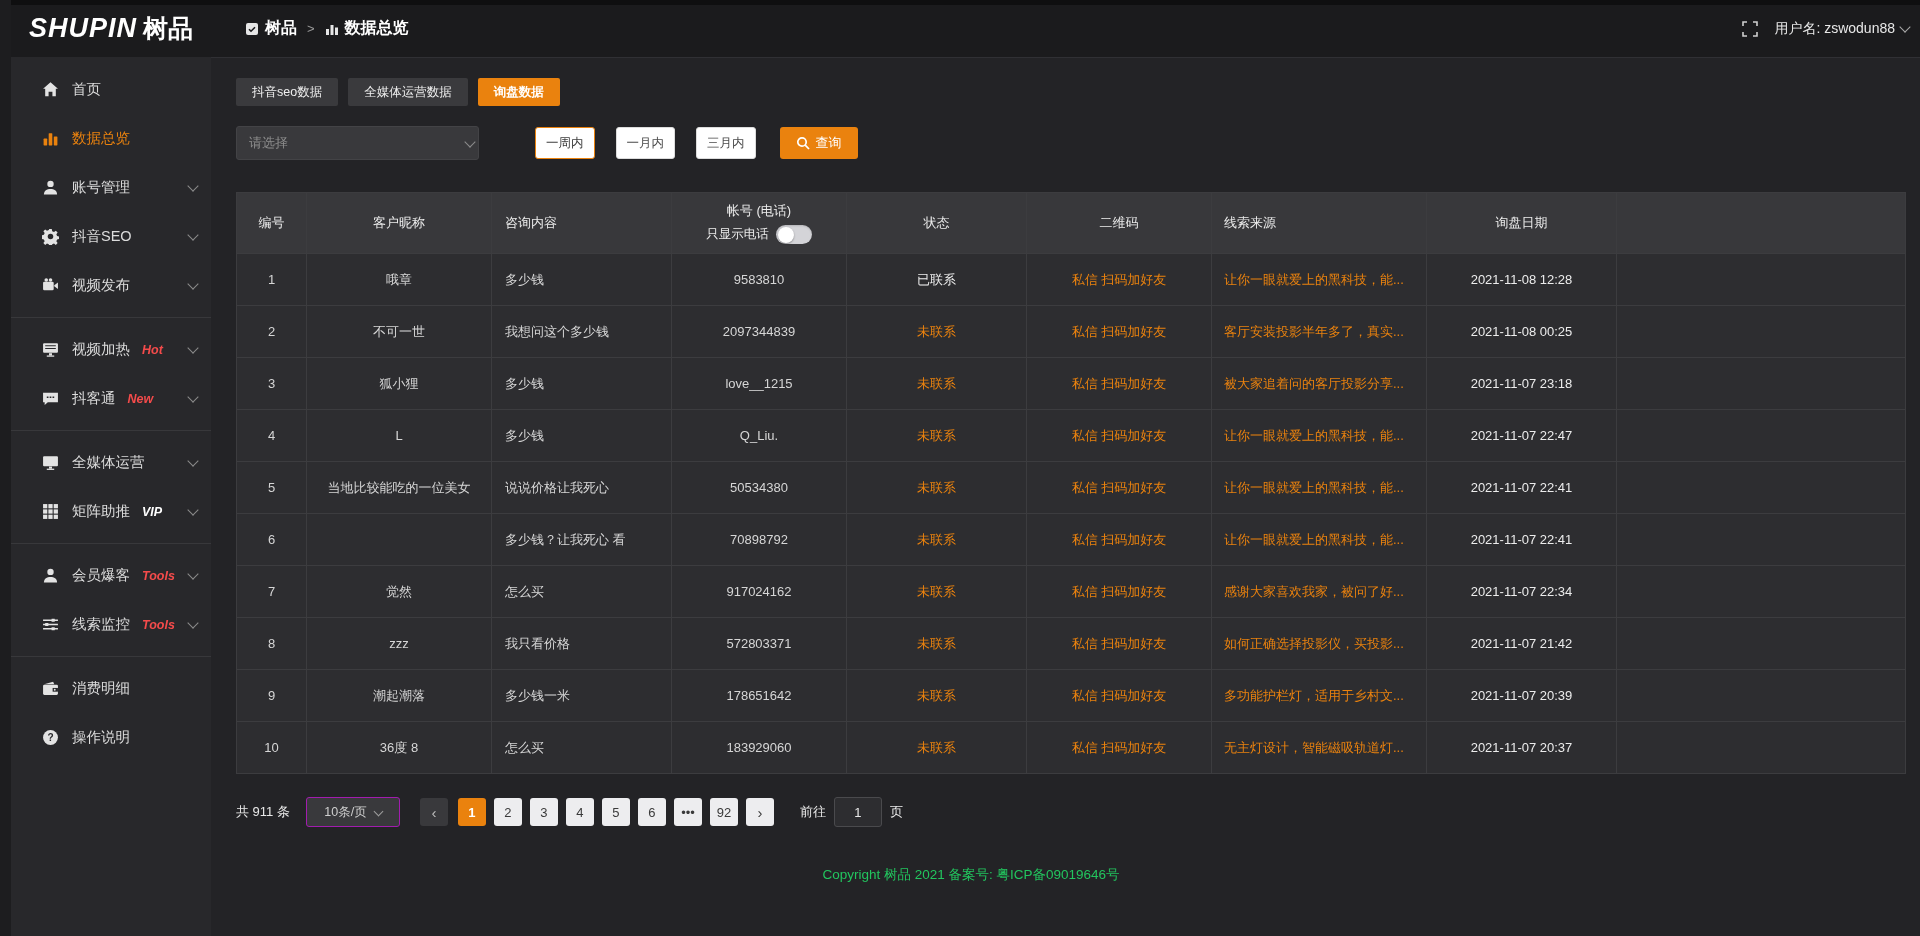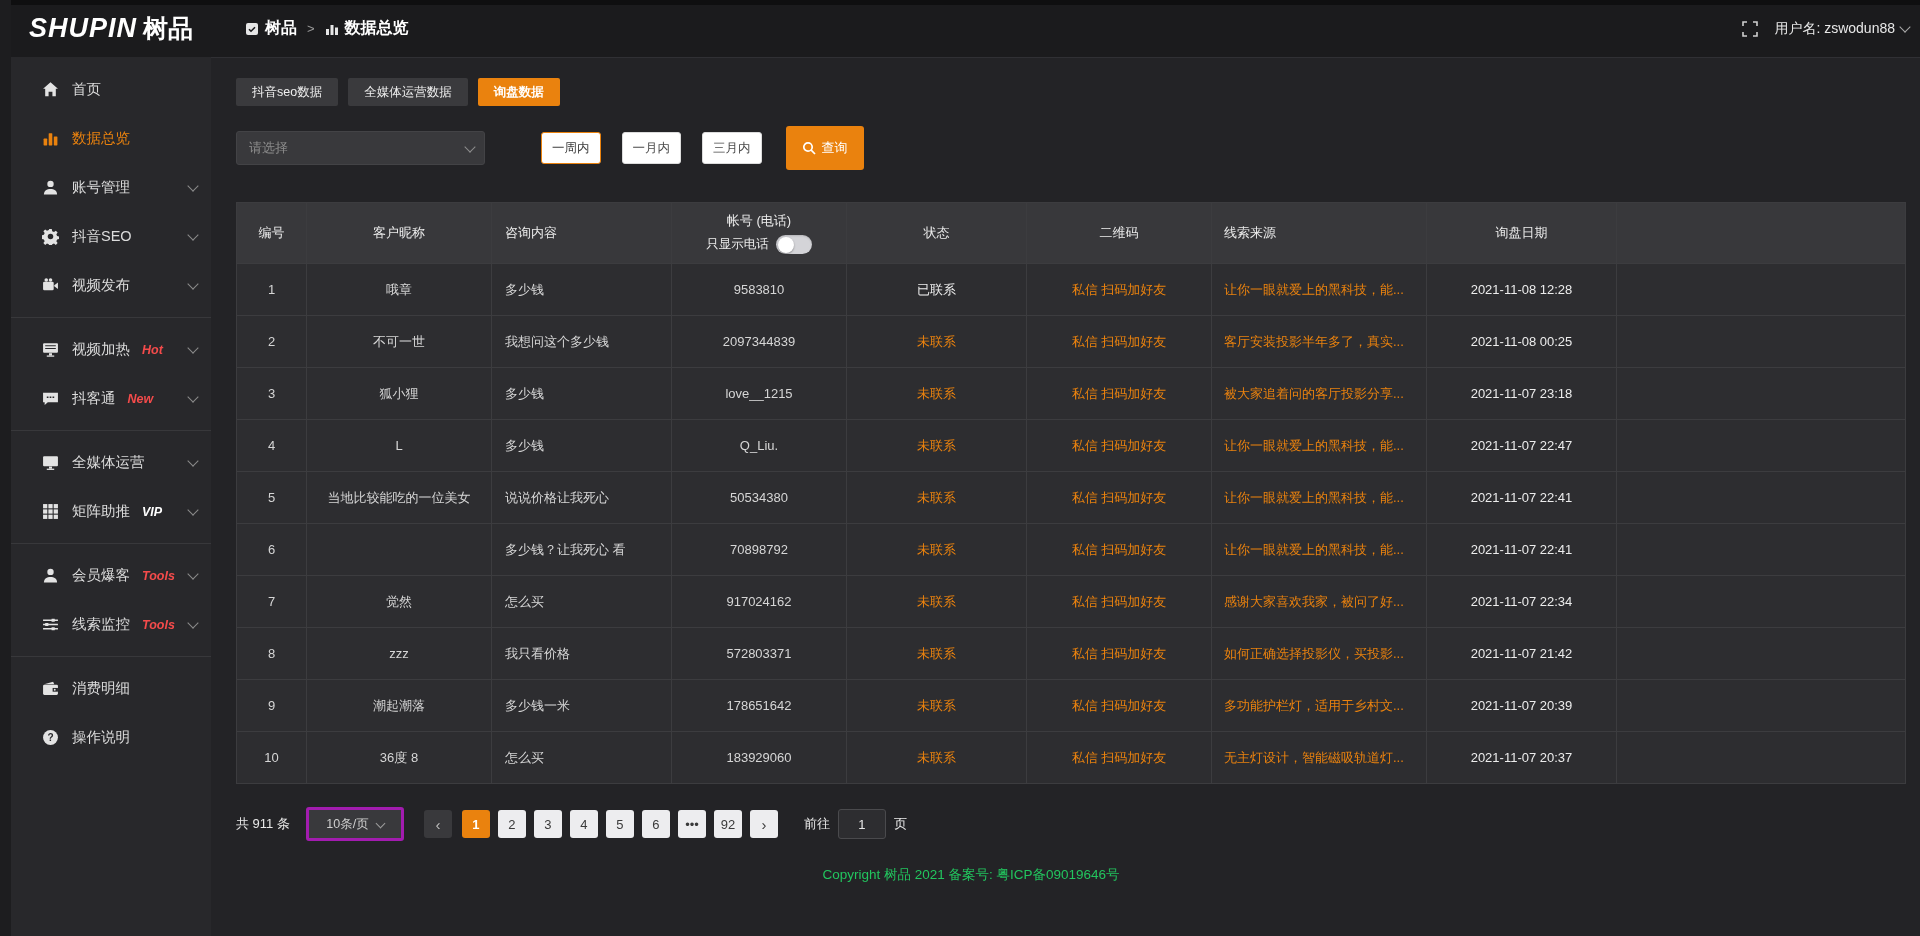--- a/index.html
+++ b/index.html
@@ -32,25 +32,25 @@
   .badge-vip{color:#ffffff;}
   .side-chev{margin-left:auto;width:7px;height:7px;border-right:1.6px solid #8b8b8b;border-bottom:1.6px solid #8b8b8b;transform:rotate(45deg);margin-top:-3px;}
   .side-divider{height:1px;background:#38383b;margin:7px 0;}
 
   
   .main{position:absolute;top:57px;left:200px;right:0;bottom:0;padding:0 25px;}
   .tabs{display:flex;gap:10px;margin-top:21px;}
   .tab{height:28px;padding:0 16px;display:flex;align-items:center;background:#3a3a3d;color:#f0f0f0;font-size:12.5px;border-radius:2px;cursor:pointer;}
   .tab.active{background:#ea820e;color:#fff;font-weight:bold;}
   .filter{display:flex;align-items:center;margin-top:20px;gap:10px;}
-  .select{width:225px;height:32px;background:#39393c;border:1px solid #434346;border-radius:3px;display:flex;align-items:center;padding:0 10px 0 12px;color:#8d8d8d;font-size:13px;cursor:pointer;}
+  .select{width:225px;height:32px;background:#39393c;border:1px solid #434346;border-radius:3px;display:flex;align-items:center;padding:0 4px 0 12px;color:#8d8d8d;font-size:13px;cursor:pointer;}
   .select .sel-caret{margin-left:auto;width:7px;height:7px;border-right:1.5px solid #8d8d8d;border-bottom:1.5px solid #8d8d8d;transform:rotate(45deg);margin-top:-3px;}
   .range-btn{min-width:52px;height:32px;padding:0 10px;background:#fff;border:1px solid #dcdcdc;border-radius:3px;color:#4a4a4a;font-size:12.5px;display:flex;align-items:center;justify-content:center;cursor:pointer;box-sizing:border-box;}
   .range-btn.selected{border:1px solid #ea820e;color:#3c3c3c;}
-  .search-btn{height:44px;padding:0 16px;background:#ea820e;border-radius:3px;color:#fff;font-size:13px;display:flex;align-items:center;gap:6px;cursor:pointer;margin-left:14px;}
+  .search-btn{height:32px;padding:0 16px;background:#ea820e;border-radius:3px;color:#fff;font-size:13px;display:flex;align-items:center;gap:6px;cursor:pointer;margin-left:14px;}
 
   
   .table{margin-top:32px;border:1px solid #3c3c3f;border-bottom:none;width:1670px;box-sizing:border-box;}
   .trow{display:flex;border-bottom:1px solid #3c3c3f;background:#2d2d30;}
   .trow.thead{background:#38383b;height:60px;}
   .trow.tbody{height:51px;}
   .tcell{display:flex;align-items:center;justify-content:center;border-right:1px solid #3c3c3f;box-sizing:border-box;font-size:13px;color:#d6d6d6;overflow:hidden;white-space:nowrap;}
   .tcell:last-child{border-right:none;}
   .thead .tcell{color:#ececec;font-size:13px;}
   .c0{width:70px;}
@@ -67,21 +67,21 @@
   .tbody .c5,.tbody .c6{color:#ea820e;cursor:pointer;}
   .tbody .c7{color:#ececec;}
   .phone-head{display:flex;flex-direction:column;align-items:center;gap:5px;}
   .phone-sub{display:flex;align-items:center;gap:7px;font-size:12.5px;color:#ececec;}
   .toggle{width:36px;height:19px;background:#d4d4d8;border-radius:10px;position:relative;cursor:pointer;box-shadow:inset 0 1px 2px rgba(0,0,0,.15);}
   .toggle .knob{position:absolute;top:1.5px;left:2px;width:16px;height:16px;background:#fff;border-radius:50%;box-shadow:0 1px 2px rgba(0,0,0,.35);}
 
   
   .pagination{display:flex;align-items:center;margin-top:23px;font-size:13px;color:#e8e8e8;gap:8px;}
   .pg-total{margin-right:8px;}
-  .pg-size{width:92px;height:28px;background:#39393c;border:3px solid #a21caf;border-radius:3px;display:flex;align-items:center;justify-content:center;gap:8px;color:#cfcfcf;font-size:12.5px;cursor:pointer;margin-right:12px;}
+  .pg-size{width:92px;height:28px;background:#39393c;border:1px solid #a21caf;border-radius:3px;display:flex;align-items:center;justify-content:center;gap:8px;color:#cfcfcf;font-size:12.5px;cursor:pointer;margin-right:12px;}
   .pg-size .sel-caret{width:6px;height:6px;border-right:1.4px solid #9d9d9d;border-bottom:1.4px solid #9d9d9d;transform:rotate(45deg);margin-top:-2px;}
   .pg-btn{min-width:28px;height:28px;border-radius:3px;display:flex;align-items:center;justify-content:center;font-size:13px;cursor:pointer;box-sizing:border-box;}
   .pg-prev{background:#39393c;color:#bdbdbd;font-size:15px;margin-right:2px;}
   .pg-page{background:#ededef;color:#3a3a3a;}
   .pg-page.active{background:#ea820e;color:#fff;font-weight:bold;}
   .pg-next{background:#ededef;color:#3a3a3a;font-size:15px;}
   .pg-goto{display:flex;align-items:center;gap:8px;margin-left:18px;}
   .pg-input{width:42px;height:26px;background:#2d2d30;border:1px solid #4a4a4d;border-radius:3px;color:#e8e8e8;text-align:center;font-size:13px;font-family:inherit;}
 
   

